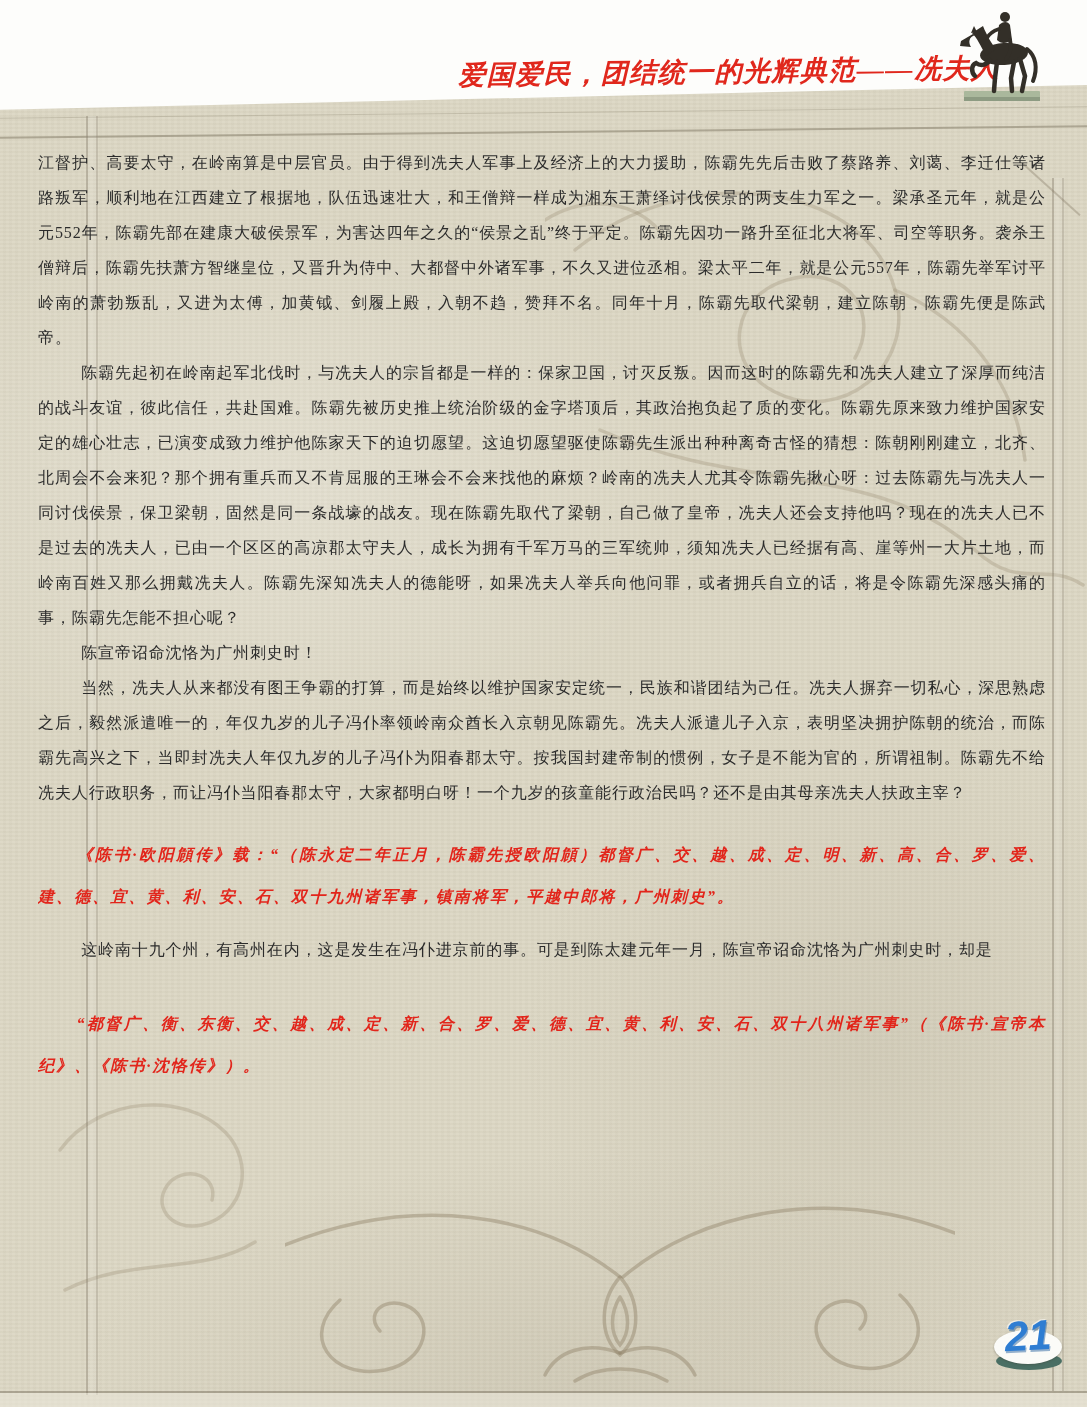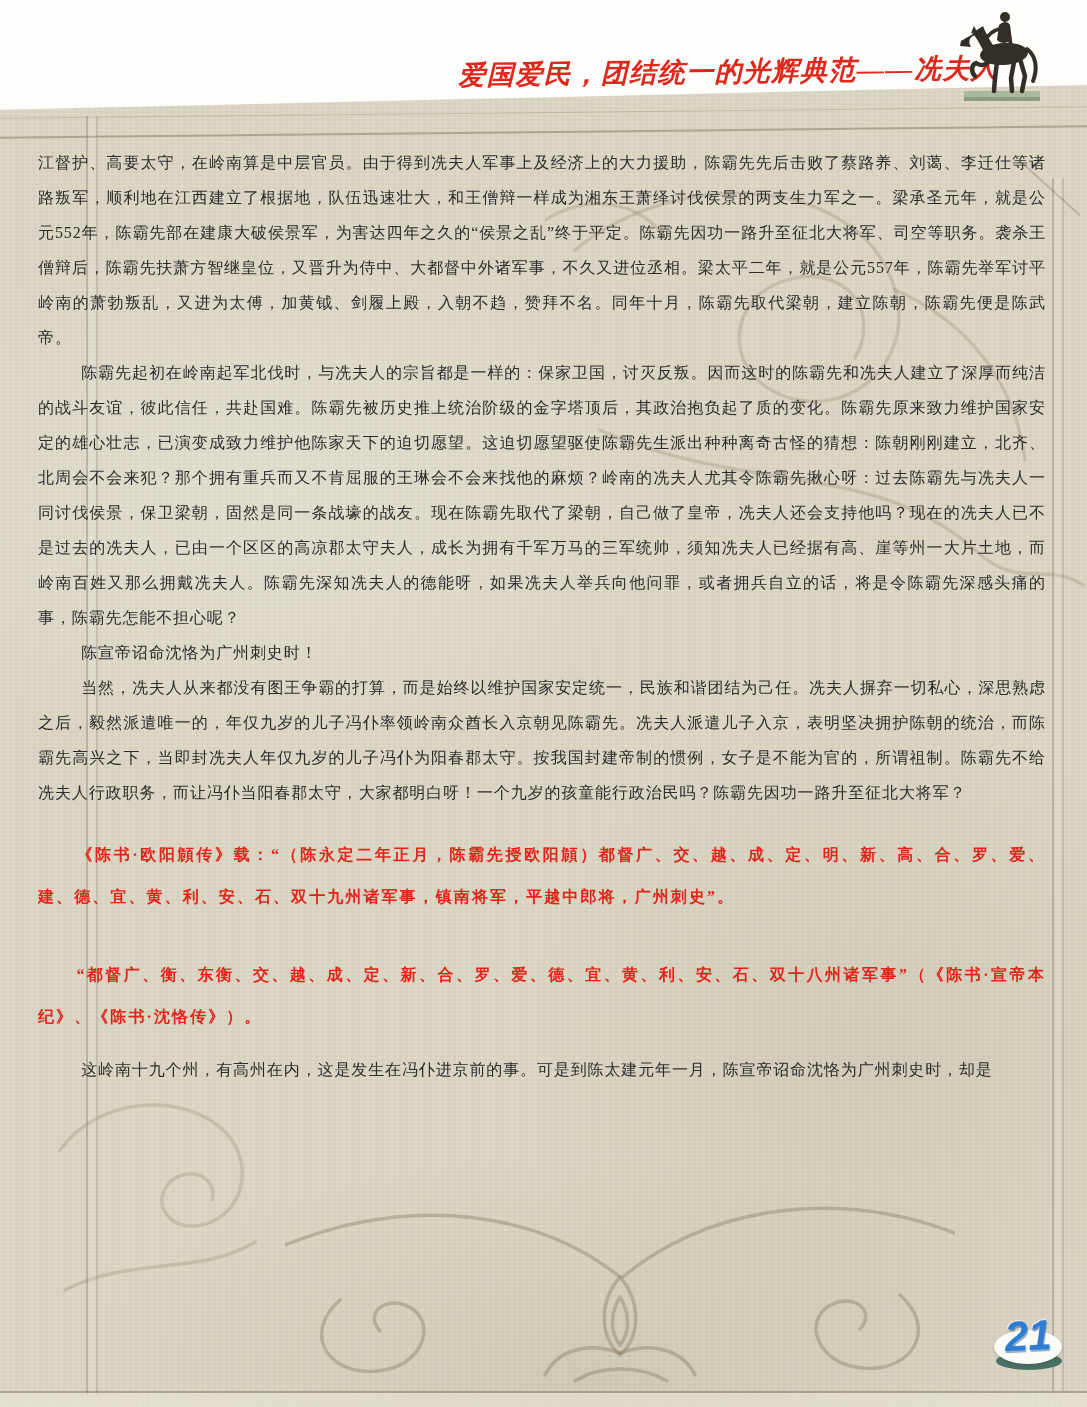--- a/index.html
+++ b/index.html
@@ -38,21 +38,21 @@
   .ornament{position:absolute;pointer-events:none;}
   .ornament path,.ornament circle{fill:none;stroke:rgba(148,136,110,0.30);stroke-width:3.5;stroke-linecap:round;}
   .ornament.darker path{stroke:rgba(140,127,100,0.42);}
   
   .content{position:absolute;left:38px;top:145px;width:1008px;height:1220px;overflow:hidden;
     color:#2c2c2c;font-size:16px;line-height:35px;
     text-align:justify;text-justify:inter-ideograph;letter-spacing:0.055em;}
   .content p{margin:0;}
   .indent{text-indent:2.7em;}
   .red{color:#e2251b;font-weight:bold;line-height:42px;letter-spacing:0.13em;
-    text-indent:2.4em;margin-top:24px !important;margin-bottom:6px !important;}
+    text-indent:2.4em;margin-top:24px !important;margin-bottom:6px !important;font-style:italic;}
   .gap-sm{margin-top:14px !important;}
   .red2{margin-top:36px !important;}
   
   .bottom-line{position:absolute;left:0;top:1391px;width:1087px;height:2px;
     background:rgba(115,107,88,0.45);}
   .bottom-strip{position:absolute;left:0;top:1393px;width:1087px;height:14px;
     background:rgba(235,231,218,0.55);}
   .page-badge{position:absolute;left:992px;top:1318px;width:78px;height:56px;}
   .badge-shadow{position:absolute;left:4px;top:34px;width:66px;height:18px;
     background:#4a6f64;border-radius:50%;}
@@ -125,24 +125,24 @@
     <circle cx="57" cy="13" r="5" fill="#332f28"></circle>
     <path d="M51,21 C55,17 60,17 62,21 L64,36 C58,40 53,40 49,36 Z" fill="#332f28"></path>
     <path d="M51,25 C45,27 41,30 39,34" stroke="#332f28" stroke-width="3.5" fill="none" stroke-linecap="round"></path>
     <path d="M62,36 C64,44 62,50 58,55" stroke="#332f28" stroke-width="4" fill="none" stroke-linecap="round"></path>
   </svg>
 
   <div class="content">
     <p class="para">江督护、高要太守，在岭南算是中层官员。由于得到冼夫人军事上及经济上的大力援助，陈霸先先后击败了蔡路养、刘蔼、李迁仕等诸路叛军，顺利地在江西建立了根据地，队伍迅速壮大，和王僧辩一样成为湘东王萧绎讨伐侯景的两支生力军之一。梁承圣元年，就是公元552年，陈霸先部在建康大破侯景军，为害达四年之久的“侯景之乱”终于平定。陈霸先因功一路升至征北大将军、司空等职务。袭杀王僧辩后，陈霸先扶萧方智继皇位，又晋升为侍中、大都督中外诸军事，不久又进位丞相。梁太平二年，就是公元557年，陈霸先举军讨平岭南的萧勃叛乱，又进为太傅，加黄钺、剑履上殿，入朝不趋，赞拜不名。同年十月，陈霸先取代梁朝，建立陈朝，陈霸先便是陈武帝。</p>
     <p class="para indent">陈霸先起初在岭南起军北伐时，与冼夫人的宗旨都是一样的：保家卫国，讨灭反叛。因而这时的陈霸先和冼夫人建立了深厚而纯洁的战斗友谊，彼此信任，共赴国难。陈霸先被历史推上统治阶级的金字塔顶后，其政治抱负起了质的变化。陈霸先原来致力维护国家安定的雄心壮志，已演变成致力维护他陈家天下的迫切愿望。这迫切愿望驱使陈霸先生派出种种离奇古怪的猜想：陈朝刚刚建立，北齐、北周会不会来犯？那个拥有重兵而又不肯屈服的王琳会不会来找他的麻烦？岭南的冼夫人尤其令陈霸先揪心呀：过去陈霸先与冼夫人一同讨伐侯景，保卫梁朝，固然是同一条战壕的战友。现在陈霸先取代了梁朝，自己做了皇帝，冼夫人还会支持他吗？现在的冼夫人已不是过去的冼夫人，已由一个区区的高凉郡太守夫人，成长为拥有千军万马的三军统帅，须知冼夫人已经据有高、崖等州一大片土地，而岭南百姓又那么拥戴冼夫人。陈霸先深知冼夫人的德能呀，如果冼夫人举兵向他问罪，或者拥兵自立的话，将是令陈霸先深感头痛的事，陈霸先怎能不担心呢？</p>
     <p class="para indent">陈宣帝诏命沈恪为广州刺史时！</p>
-    <p class="para indent">当然，冼夫人从来都没有图王争霸的打算，而是始终以维护国家安定统一，民族和谐团结为己任。冼夫人摒弃一切私心，深思熟虑之后，毅然派遣唯一的，年仅九岁的儿子冯仆率领岭南众酋长入京朝见陈霸先。冼夫人派遣儿子入京，表明坚决拥护陈朝的统治，而陈霸先高兴之下，当即封冼夫人年仅九岁的儿子冯仆为阳春郡太守。按我国封建帝制的惯例，女子是不能为官的，所谓祖制。陈霸先不给冼夫人行政职务，而让冯仆当阳春郡太守，大家都明白呀！一个九岁的孩童能行政治民吗？陈霸先因功一路升至征北大将军？</p>
+    <p class="para indent">当然，冼夫人从来都没有图王争霸的打算，而是始终以维护国家安定统一，民族和谐团结为己任。冼夫人摒弃一切私心，深思熟虑之后，毅然派遣唯一的，年仅九岁的儿子冯仆率领岭南众酋长入京朝见陈霸先。冼夫人派遣儿子入京，表明坚决拥护陈朝的统治，而陈霸先高兴之下，当即封冼夫人年仅九岁的儿子冯仆为阳春郡太守。按我国封建帝制的惯例，女子是不能为官的，所谓祖制。陈霸先不给冼夫人行政职务，而让冯仆当阳春郡太守，大家都明白呀！一个九岁的孩童能行政治民吗？还不是由其母亲冼夫人扶政主宰？</p>
     <p class="para red">《陈书·欧阳頠传》载：“（陈永定二年正月，陈霸先授欧阳頠）都督广、交、越、成、定、明、新、高、合、罗、爱、建、德、宜、黄、利、安、石、双十九州诸军事，镇南将军，平越中郎将，广州刺史”。</p>
+    <p class="para indent gap-sm">这岭南十九个州，有高州在内，这是发生在冯仆进京前的事。可是到陈太建元年一月，陈宣帝诏命沈恪为广州刺史时，却是</p>
     <p class="para red red2">“都督广、衡、东衡、交、越、成、定、新、合、罗、爱、德、宜、黄、利、安、石、双十八州诸军事”（《陈书·宣帝本纪》、《陈书·沈恪传》）。</p>
-    <p class="para indent gap-sm">这岭南十九个州，有高州在内，这是发生在冯仆进京前的事。可是到陈太建元年一月，陈宣帝诏命沈恪为广州刺史时，却是</p>
 
   </div>
 
   <div class="bottom-strip"></div>
   <div class="bottom-line"></div>
 
   <div class="page-badge">
     <div class="badge-shadow"></div>
     <div class="badge-oval"></div>
     <div class="badge-number">21</div>

